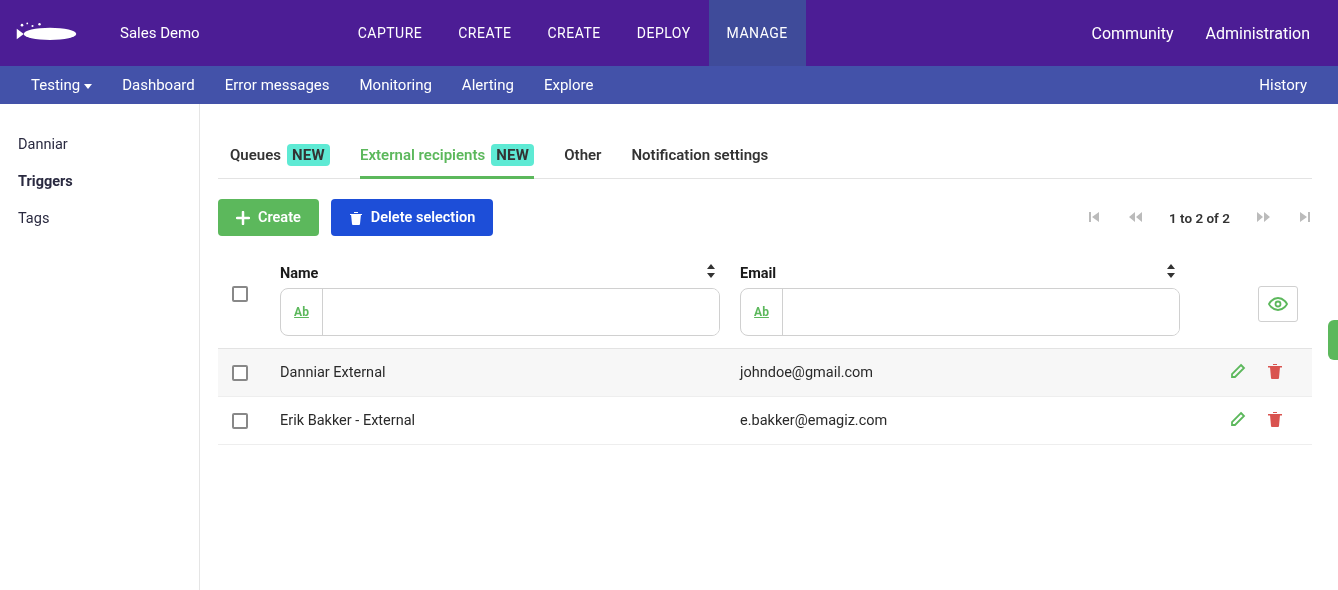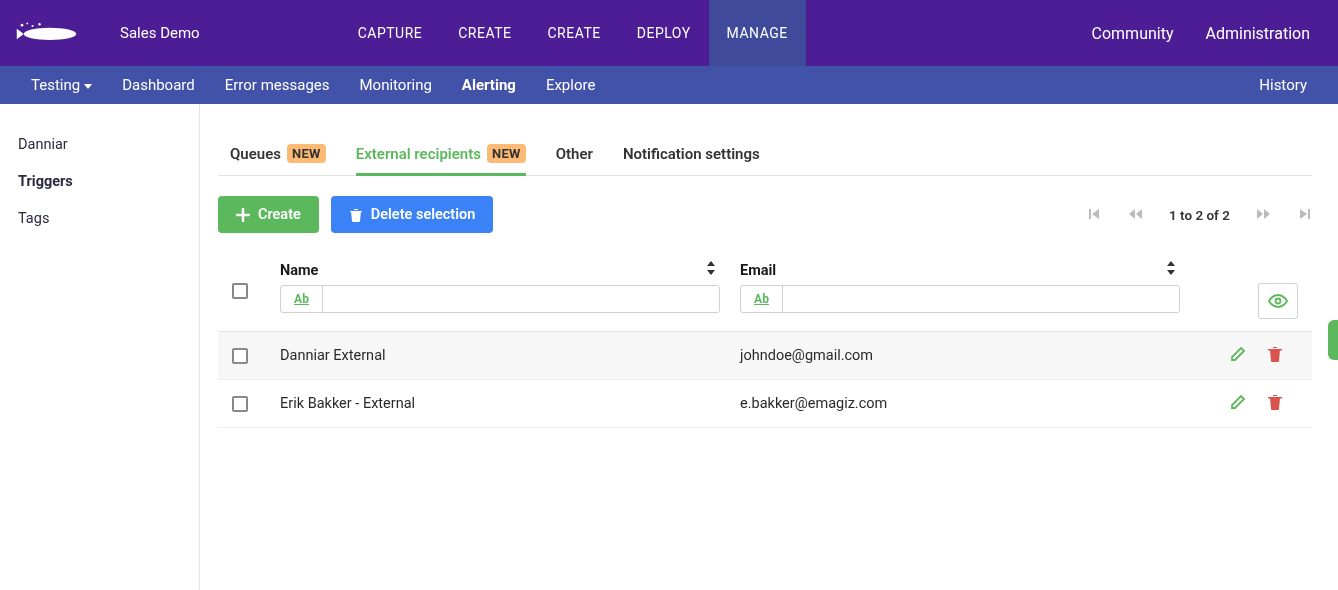--- a/index.html
+++ b/index.html
@@ -11,55 +11,55 @@
     .logo-img svg { width: 70px; height: 30px; }
     .brand-label { margin-left: 30px; font-size: 15px; font-weight: 400; color: #fff; }
     .top-nav { display: flex; margin-left: 120px; height: 100%; }
     .top-nav-item { padding: 0 18px; display: flex; align-items: center; font-size: 14px; font-weight: 400; letter-spacing: 0.5px; cursor: pointer; height: 100%; }
     .top-nav-item.active { background: #3f4b9a; }
     .top-right { margin-left: auto; display: flex; height: 100%; padding-right: 12px; }
     .top-right-item { padding: 0 16px; display: flex; align-items: center; cursor: pointer; font-size: 16px; }
     
     .subbar { height: 38px; background: #4352a9; display: flex; align-items: center; color: #fff; padding: 0 16px; }
     .sub-item { padding: 0 15px; cursor: pointer; font-size: 15px; font-weight: 400; }
-    .sub-item.active, .sub-item.bold { font-weight: 700; }
+    .sub-item.active, .sub-item.bold { font-weight: 400; }
     .sub-caret { display: inline-block; width: 0; height: 0; border-left: 4px solid transparent; border-right: 4px solid transparent; border-top: 5px solid #fff; margin-left: 4px; vertical-align: middle; }
     .sub-right { margin-left: auto; }
     
     .main { display: flex; height: calc(100% - 92px); }
     .sidebar { width: 200px; border-right: 1px solid #e5e5e5; padding: 22px 18px; }
     .side-item { padding: 10px 0; cursor: pointer; font-size: 14.5px; color: #2a2a40; }
     .side-item.active { font-weight: 700; }
     .side-item.muted { color: #9aa0a6; line-height: 1.4; }
     
     .content { flex: 1; padding: 40px 26px 0 18px; }
     
     .tabs { display: flex; border-bottom: 1px solid #e3e3e3; gap: 30px; padding-bottom: 12px; padding-left: 12px; }
     .tab { cursor: pointer; font-size: 15px; font-weight: 600; color: #333; display: flex; align-items: center; gap: 6px; position: relative; }
     .tab.active { color: #5cb85c; }
     .tab.active::after { content: ''; position: absolute; bottom: -13px; left: 0; right: 0; height: 3px; background: #5cb85c; }
-    .badge-new { background: #fdba74; color: #333; font-size: 13px; font-weight: 700; padding: 2px 5px; border-radius: 4px; letter-spacing: 0.3px; }
+    .badge-new { background: #5eead4; color: #333; font-size: 15px; font-weight: 700; padding: 2px 5px; border-radius: 4px; letter-spacing: 0.3px; }
     
     .toolbar { display: flex; align-items: center; margin-top: 20px; }
     .btn { border: none; border-radius: 4px; padding: 10px 18px; font-size: 14.5px; font-weight: 600; cursor: pointer; display: inline-flex; align-items: center; gap: 8px; color: #fff; }
     .btn-green { background: #5cb85c; }
-    .btn-red { background: #3b82f6; }
+    .btn-red { background: #1d4ed8; }
     .btn + .btn { margin-left: 12px; }
     
     .pager { margin-left: auto; display: flex; align-items: flex-start; gap: 26px; color: #999; }
     .pager-ctrl { cursor: pointer; display: inline-flex; }
     .pager-label { color: #333; font-size: 13.5px; font-weight: 600; }
     
     .table-wrap { margin-top: 22px; }
     .thead { display: flex; align-items: flex-start; padding: 6px 14px 12px 14px; border-bottom: 1px solid #e3e3e3; }
     .th-check { width: 48px; display: flex; align-items: center; padding-top: 22px; }
     .th-col { flex: 1; max-width: 440px; margin-right: 20px; }
     .th-label { font-weight: 700; font-size: 14.5px; color: #1a1a1a; display: flex; align-items: center; justify-content: space-between; padding-right: 4px; margin-bottom: 6px; text-align: center; }
     .sort-icon { color: #555; }
-    .filter-box { display: flex; border: 1px solid #d0d0d0; border-radius: 3px; height: 28px; overflow: hidden; }
+    .filter-box { display: flex; border: 1px solid #d0d0d0; border-radius: 8px; height: 48px; overflow: hidden; }
     .filter-prefix { width: 42px; display: flex; align-items: center; justify-content: center; border-right: 1px solid #d0d0d0; color: #5cb85c; font-size: 12px; font-weight: 700; text-decoration: underline; cursor: pointer; }
     .filter-input { flex: 1; border: none; outline: none; padding: 0 10px; font-size: 14px; }
     .th-actions { margin-left: auto; display: flex; align-items: center; padding-top: 22px; }
     .eye-btn { width: 40px; height: 36px; border: 1px solid #d0d0d0; border-radius: 3px; display: flex; align-items: center; justify-content: center; cursor: pointer; color: #5cb85c; }
     
     .checkbox { width: 16px; height: 16px; border: 2px solid #888; border-radius: 2px; cursor: pointer; background: #fff; }
     
     .row { display: flex; align-items: center; padding: 14px 14px; border-bottom: 1px solid #eee; }
     .row.alt { background: #f7f7f7; }
     .r-check { width: 48px; display: flex; align-items: center; }

